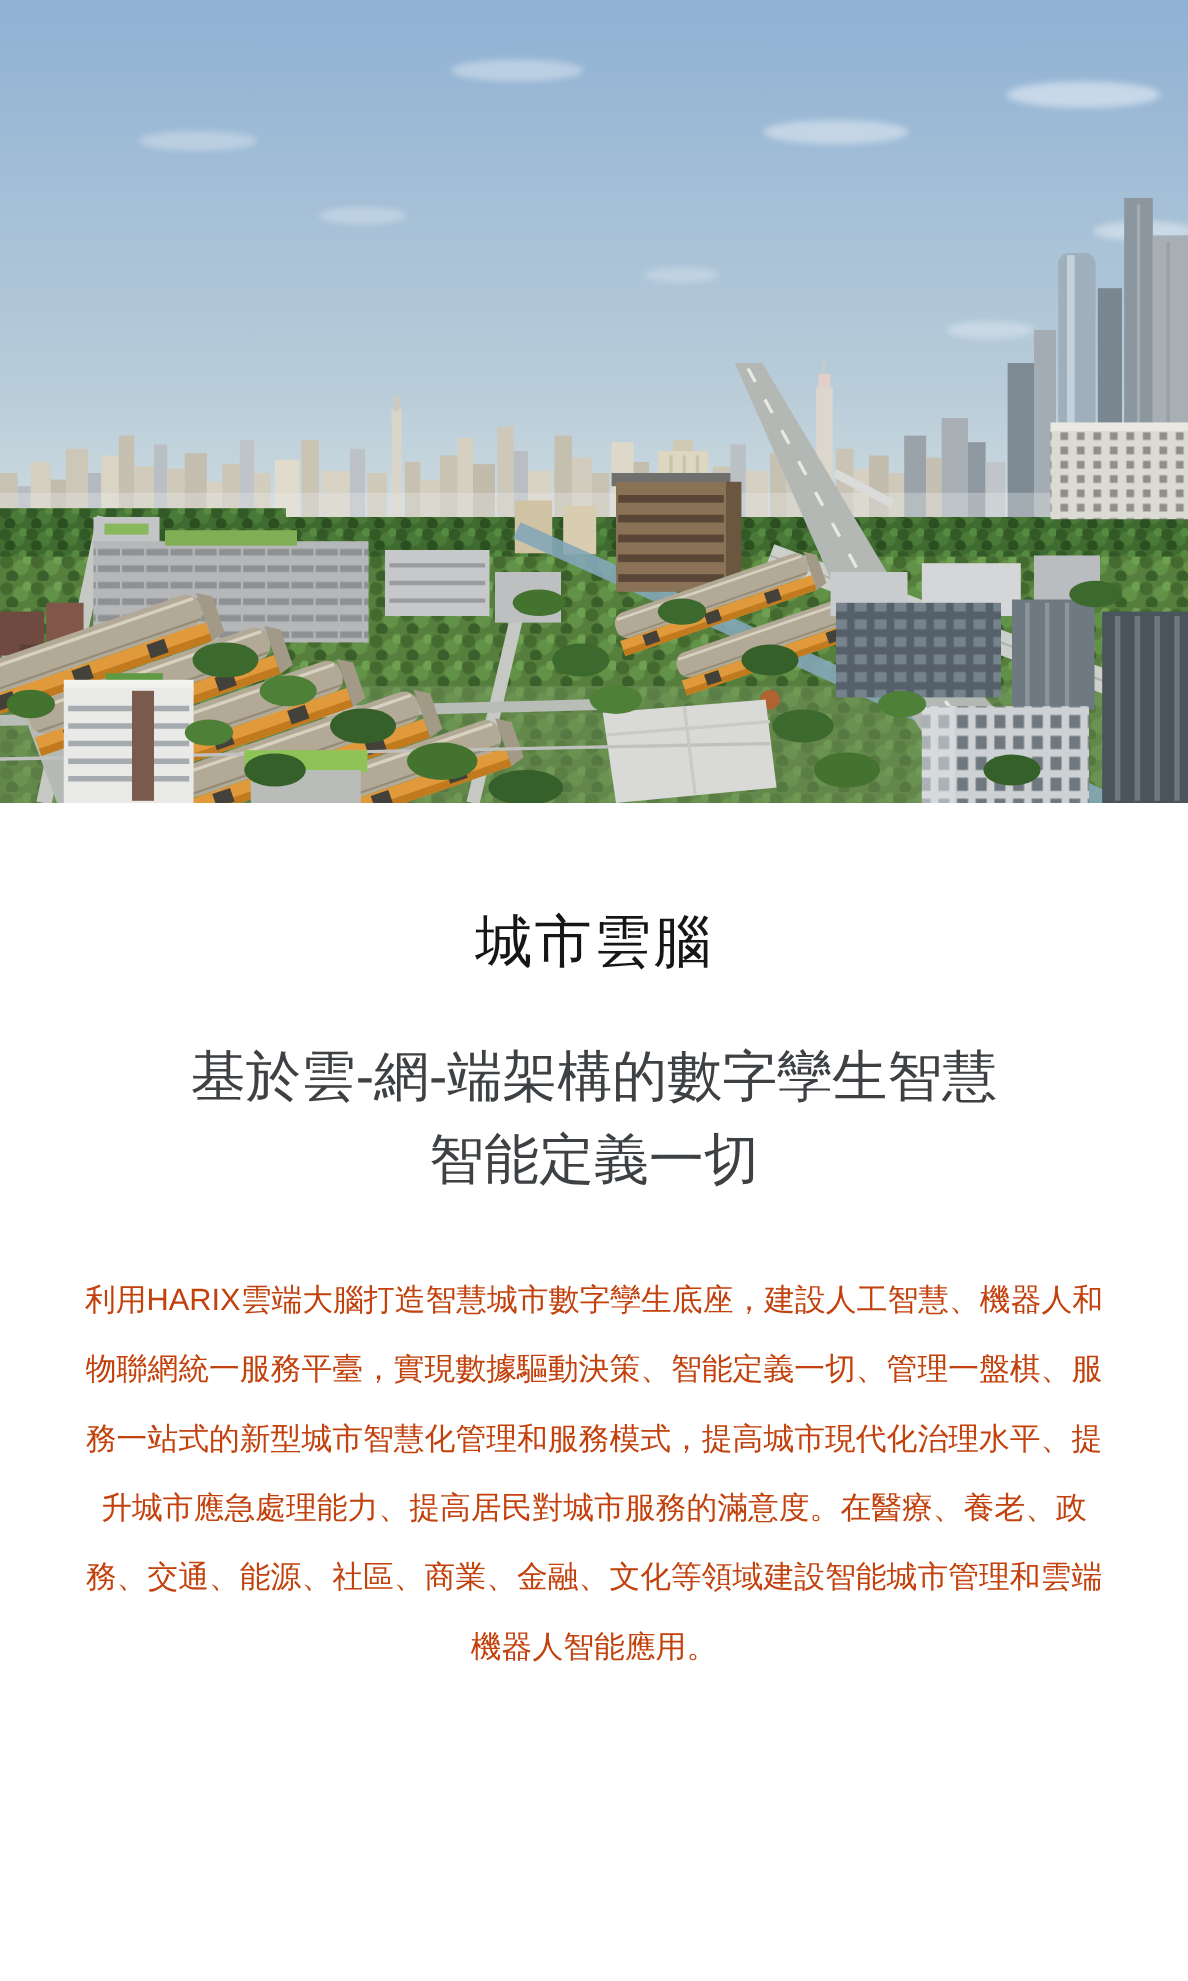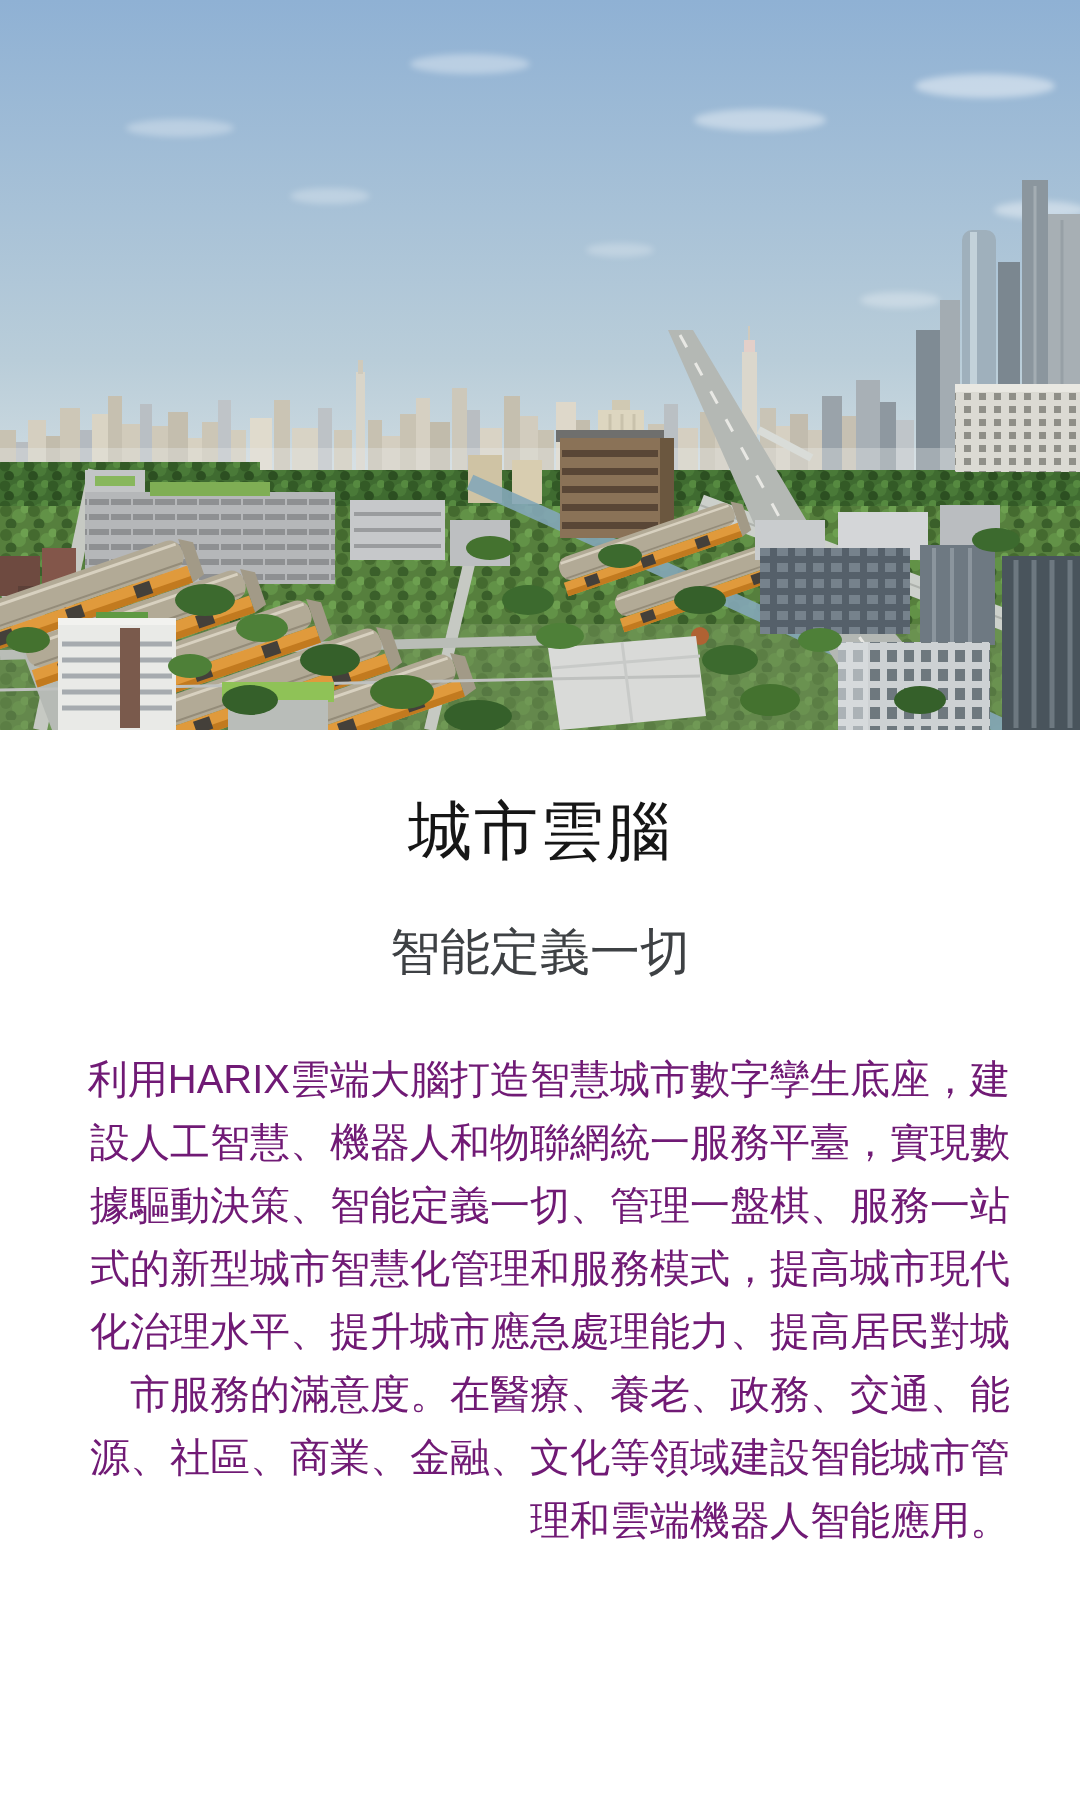--- a/index.html
+++ b/index.html
@@ -5,30 +5,30 @@
   html, body { margin:0; padding:0; }
   body {
     width:1080px; min-height:1801px; background:#ffffff;
     font-family:"Liberation Sans", sans-serif;
     -webkit-font-smoothing:antialiased;
   }
   .hero { width:1080px; height:730px; display:block; overflow:hidden; background:#a9c3d8; }
   .hero svg { display:block; }
   .content { padding:0 70px; text-align:center; }
   .title {
-    margin-top:64px; font-size:64px; line-height:74px;
+    margin-top:90px; font-size:52px; line-height:74px;
     color:#161616; font-weight:400; letter-spacing:2px;
   }
   .subtitle {
     margin-top:46px; font-size:50px; line-height:76px;
     color:#3e4144; font-weight:400;
   }
   .body-text {
-    margin-top:58px; font-size:40px; line-height:63px;
-    color:#701a75; font-weight:400; text-align:right;
+    margin-top:58px; font-size:28px; line-height:63px;
+    color:#c2410c; font-weight:400; text-align:center;
   }
 </style>
 </head>
 <body>
 
 <div class="hero">
   <svg width="1080" height="730" viewBox="0 0 1080 730" xmlns="http://www.w3.org/2000/svg">
     <defs>
       <linearGradient id="sky" x1="0" y1="0" x2="0" y2="1">
         <stop offset="0" stop-color="#8fb1d4"></stop>
@@ -297,16 +297,17 @@
       <ellipse cx="190" cy="666" rx="22" ry="12" fill="#4e8038"></ellipse>
       <ellipse cx="620" cy="556" rx="22" ry="12" fill="#3c6a2e"></ellipse>
       <ellipse cx="490" cy="548" rx="24" ry="12" fill="#44722f"></ellipse>
     </g>
   </svg>
 </div>
 
 <div class="content">
   <h1 class="title">城市雲腦</h1>
   <div class="subtitle">
+    <div>基於雲-網-端架構的數字孿生智慧</div>
     <div>智能定義一切</div>
   </div>
   <p class="body-text">利用HARIX雲端大腦打造智慧城市數字孿生底座，建設人工智慧、機器人和物聯網統一服務平臺，實現數據驅動決策、智能定義一切、管理一盤棋、服務一站式的新型城市智慧化管理和服務模式，提高城市現代化治理水平、提升城市應急處理能力、提高居民對城市服務的滿意度。在醫療、養老、政務、交通、能源、社區、商業、金融、文化等領域建設智能城市管理和雲端機器人智能應用。</p>
 </div>
 
 </body></html>

